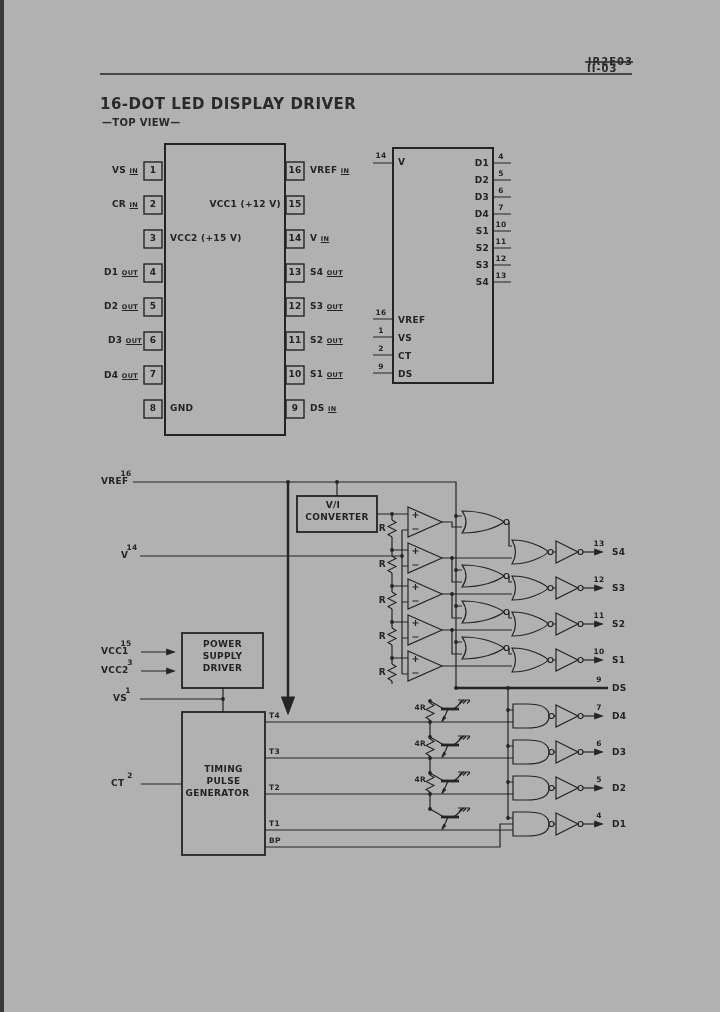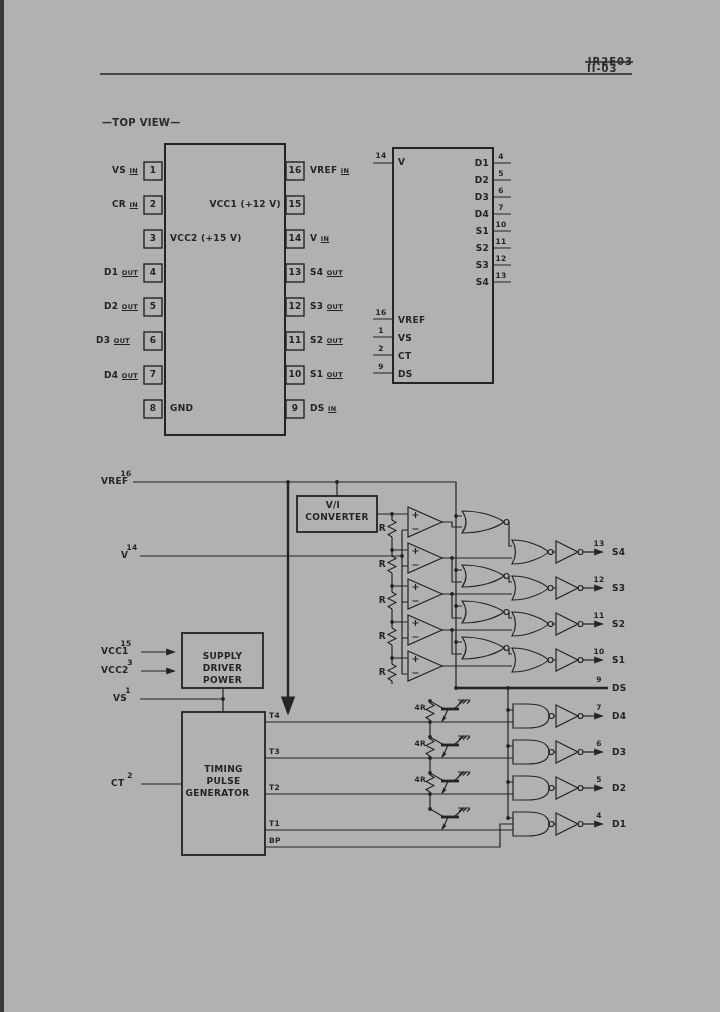--- a/index.html
+++ b/index.html
@@ -230,20 +230,21 @@
         <circle cx="430" cy="758" r="1.9"></circle>
     <circle cx="430" cy="773" r="1.9"></circle>
         <circle cx="430" cy="794" r="1.9"></circle>
     <circle cx="430" cy="809" r="1.9"></circle>
         <circle cx="223" cy="699" r="1.9"></circle>
   </g>
 </svg>
 
 <span class="t hdr r" style="left:560px;top:56px;width:73px">IR2E03</span>
 <span class="t hdr" style="left:587px;top:63px">II-03</span>
+<span class="t title" style="left:100px;top:95px">16-DOT LED DISPLAY DRIVER</span>
 <span class="t sub" style="left:102px;top:117px">—TOP VIEW—</span>
 
 <span class="t c" style="left:144px;top:165px;width:18px">1</span>
 <span class="t c" style="left:144px;top:199px;width:18px">2</span>
 <span class="t c" style="left:144px;top:233px;width:18px">3</span>
 <span class="t c" style="left:144px;top:267px;width:18px">4</span>
 <span class="t c" style="left:144px;top:301px;width:18px">5</span>
 <span class="t c" style="left:144px;top:335px;width:18px">6</span>
 <span class="t c" style="left:144px;top:369px;width:18px">7</span>
 <span class="t c" style="left:144px;top:403px;width:18px">8</span>
@@ -253,21 +254,21 @@
 <span class="t c" style="left:286px;top:267px;width:18px">13</span>
 <span class="t c" style="left:286px;top:301px;width:18px">12</span>
 <span class="t c" style="left:286px;top:335px;width:18px">11</span>
 <span class="t c" style="left:286px;top:369px;width:18px">10</span>
 <span class="t c" style="left:286px;top:403px;width:18px">9</span>
 
 <span class="t r" style="left:58px;top:165px;width:80px"><span>VS</span> <span class="sx">IN</span></span>
 <span class="t r" style="left:58px;top:199px;width:80px"><span>CR</span> <span class="sx">IN</span></span>
 <span class="t r" style="left:58px;top:267px;width:80px"><span>D1</span> <span class="sx">OUT</span></span>
 <span class="t r" style="left:58px;top:301px;width:80px"><span>D2</span> <span class="sx">OUT</span></span>
-<span class="t r" style="left:50px;top:335px;width:80px"><span>D3</span> <span class="sx">OUT</span></span>
+<span class="t r" style="left:62px;top:335px;width:80px"><span>D3</span> <span class="sx">OUT</span></span>
 <span class="t r" style="left:58px;top:370px;width:80px"><span>D4</span> <span class="sx">OUT</span></span>
 
 <span class="t" style="left:310px;top:165px"><span>VREF</span> <span class="sx">IN</span></span>
 <span class="t" style="left:310px;top:233px"><span>V</span> <span class="sx">IN</span></span>
 <span class="t" style="left:310px;top:267px"><span>S4</span> <span class="sx">OUT</span></span>
 <span class="t" style="left:310px;top:301px"><span>S3</span> <span class="sx">OUT</span></span>
 <span class="t" style="left:310px;top:335px"><span>S2</span> <span class="sx">OUT</span></span>
 <span class="t" style="left:310px;top:369px"><span>S1</span> <span class="sx">OUT</span></span>
 <span class="t" style="left:310px;top:403px"><span>DS</span> <span class="sx">IN</span></span>
 
@@ -310,21 +311,21 @@
 <span class="t c" style="left:297px;top:512px;width:80px">CONVERTER</span>
 <span class="t r" style="left:368px;top:523px;width:18px">R</span>
 <span class="t r" style="left:368px;top:559px;width:18px">R</span>
 <span class="t r" style="left:368px;top:595px;width:18px">R</span>
 <span class="t r" style="left:368px;top:631px;width:18px">R</span>
 <span class="t r" style="left:368px;top:667px;width:18px">R</span>
 <span class="t" style="left:101px;top:646px">VCC1</span>
 <span class="t n c" style="left:118px;top:639px;width:16px">15</span>
 <span class="t" style="left:101px;top:665px">VCC2</span>
 <span class="t n c" style="left:122px;top:658px;width:16px">3</span>
-<span class="t c" style="left:182px;top:675px;width:81px">POWER</span>
+<span class="t c" style="left:182px;top:639px;width:81px">POWER</span>
 <span class="t c" style="left:182px;top:651px;width:81px">SUPPLY</span>
 <span class="t c" style="left:182px;top:663px;width:81px">DRIVER</span>
 <span class="t" style="left:113px;top:693px">VS</span>
 <span class="t n c" style="left:120px;top:686px;width:16px">1</span>
 <span class="t" style="left:111px;top:778px">CT</span>
 <span class="t n c" style="left:122px;top:771px;width:16px">2</span>
 <span class="t c" style="left:182px;top:764px;width:83px">TIMING</span>
 <span class="t c" style="left:182px;top:776px;width:83px">PULSE</span>
 <span class="t c" style="left:165px;top:788px;width:105px">GENERATOR</span>
 <span class="t n" style="left:269px;top:711px">T4</span>

